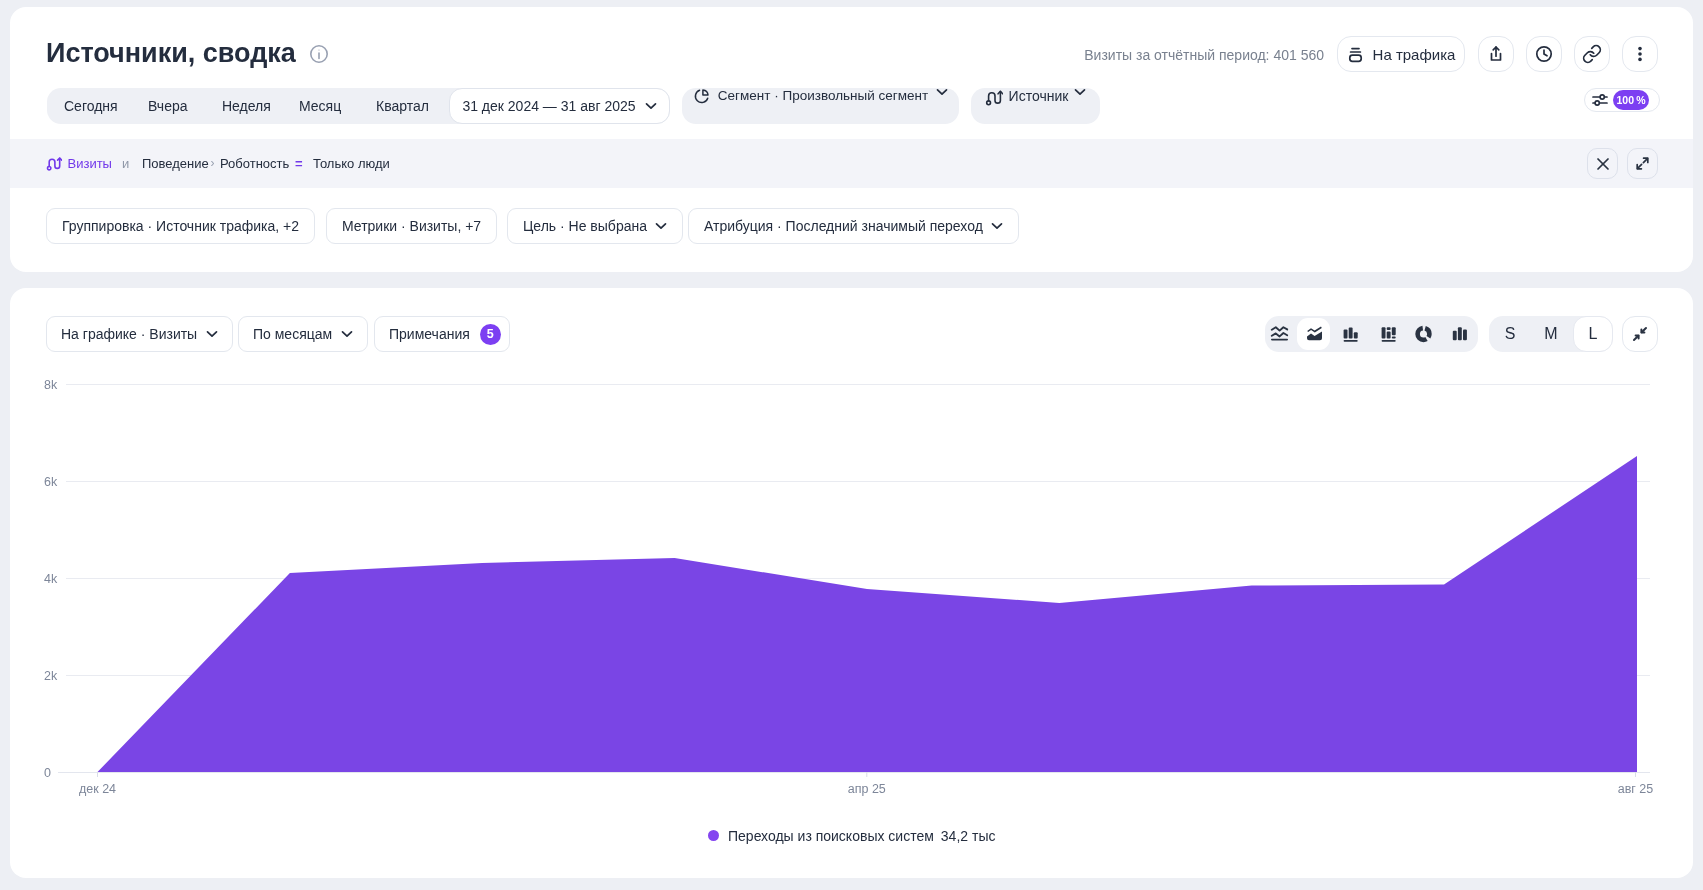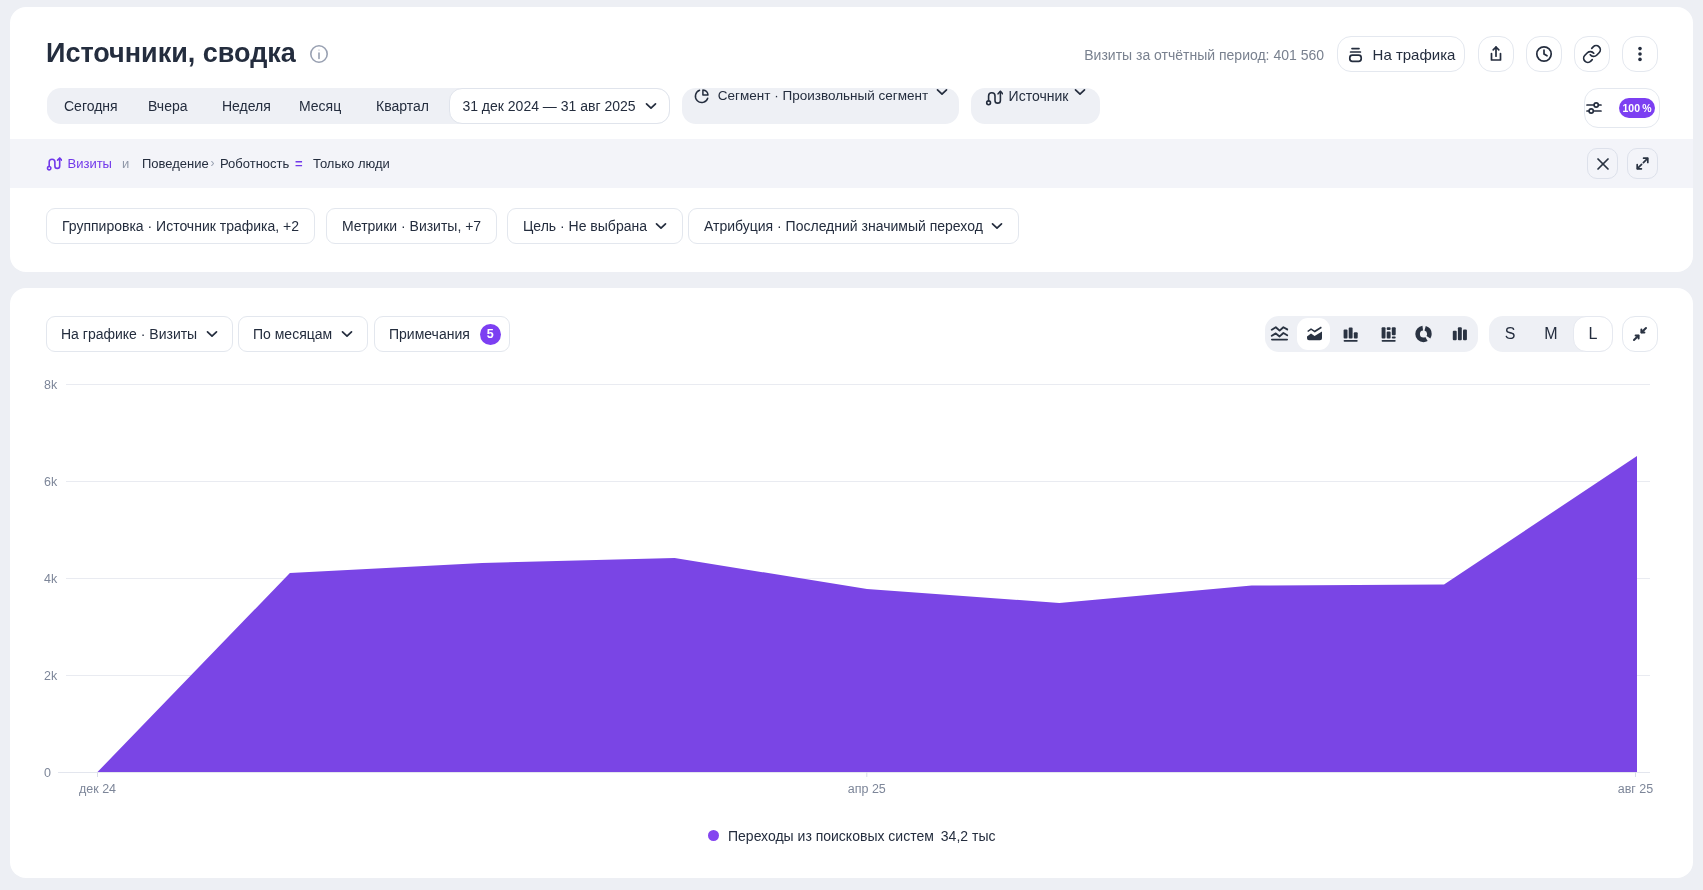--- a/index.html
+++ b/index.html
@@ -93,21 +93,21 @@
     <circle cx="3.6" cy="14.8" r="1.9"></circle>
     <path d="M3.6 12.7 L3.6 8.0 A3.2 3.2 0 0 1 10.0 8.0 L10.0 12.4 A2.7 2.7 0 0 0 15.4 12.4 L15.4 3.6"></path>
     <path d="M13.1 5.8 L15.4 3.4 L17.7 5.8"></path>
   </svg>
   <span>Источник</span>
   <svg width="12" height="8" viewBox="0 0 12 8" fill="none" stroke="#242d3e" stroke-width="1.7" stroke-linecap="round" stroke-linejoin="round">
       <path d="M1.5 1.8 L6 6.2 L10.5 1.8"></path>
     </svg>
 </div>
 
-<div class="btn" style="left:1584px; top:88px; width:76px; height:40px; gap:4px; justify-content:space-between; padding-right:4px;">
+<div class="btn" style="left:1584px; top:88px; width:76px; height:24px; gap:4px; justify-content:center; padding-right:4px;">
   <svg width="18" height="18" viewBox="0 0 18 18" fill="none" stroke="#242d3e" stroke-width="1.7" stroke-linecap="round">
     <line x1="2" y1="6" x2="16" y2="6"></line>
       <circle cx="11.2" cy="6" r="2.1" fill="#fff"></circle>
     <line x1="2" y1="12" x2="16" y2="12"></line>
       <circle cx="6.2" cy="12" r="2.1" fill="#fff"></circle>
   </svg>
   <span style="background:#7c3ff2; color:#fff; font-size:10.5px; font-weight:700; border-radius:10px; width:36px; height:20px; display:flex; align-items:center; justify-content:center;">100 %</span>
 </div>
 
 <div class="abs" style="left:10px; top:139px; width:1683px; height:49px; background:#f3f4f9;"></div>

